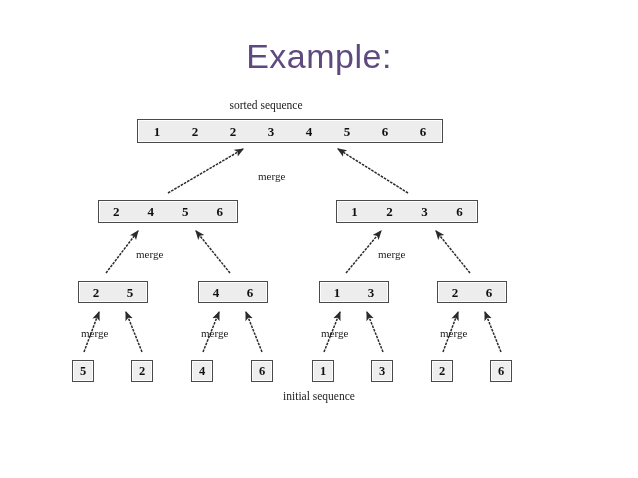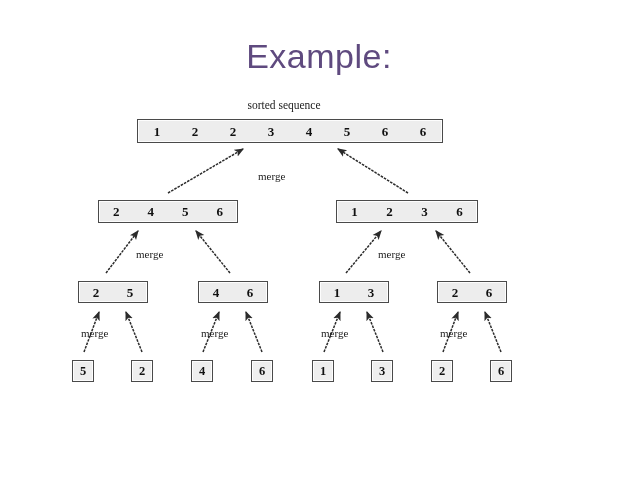--- a/index.html
+++ b/index.html
@@ -97,21 +97,22 @@
 </style>
 </head>
 <body>
 
 <div id="slide">
 
   <div id="title">Example:</div>
 
   <div id="diagram">
 
-    <div class="cap" style="left:0;top:92px;width:532px;padding-left:18px;">sorted sequence</div>
+    <div class="cap" style="left:0;top:92px;width:532px;">sorted sequence</div>
+    <div class="cap" style="left:0;top:383px;width:638px;">initial sequence</div>
 
     <svg class="arrows" viewBox="0 0 638 478">
       <defs>
         <marker id="ah" markerWidth="7" markerHeight="7" refX="5.6" refY="3" orient="auto">
           <path class="arrow-head" d="M0,0.4 L6.4,3 L0,5.6 L1.5,3 Z"></path>
         </marker>
       </defs>
 
       <line class="arrow-line" marker-end="url(#ah)" x1="168" y1="186" x2="243" y2="142"></line>
       <line class="arrow-line" marker-end="url(#ah)" x1="408" y1="186" x2="338" y2="142"></line>

